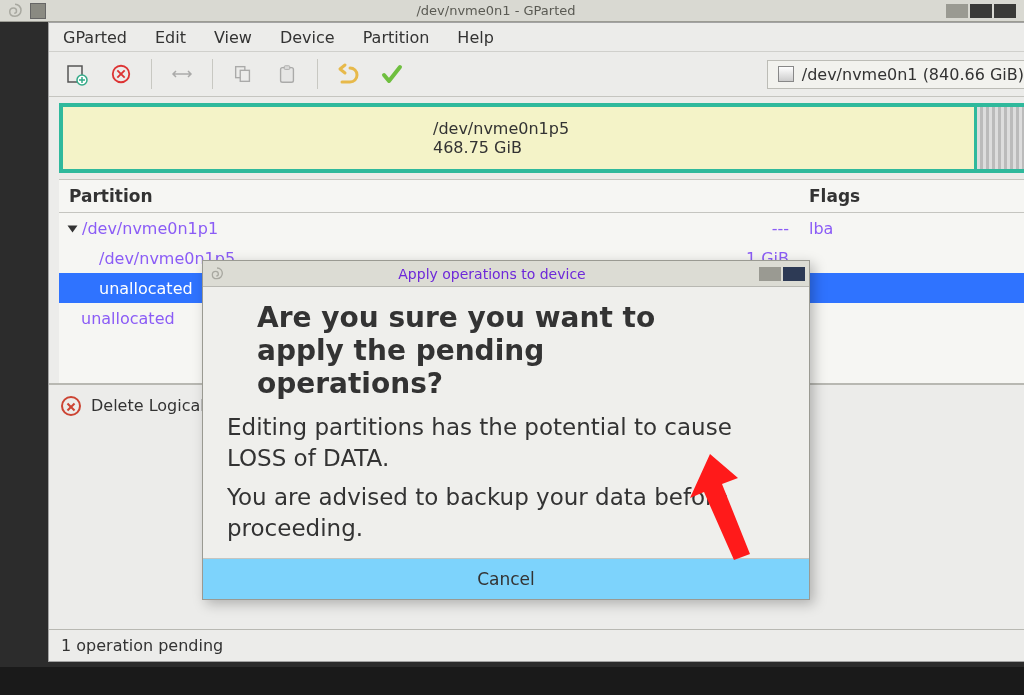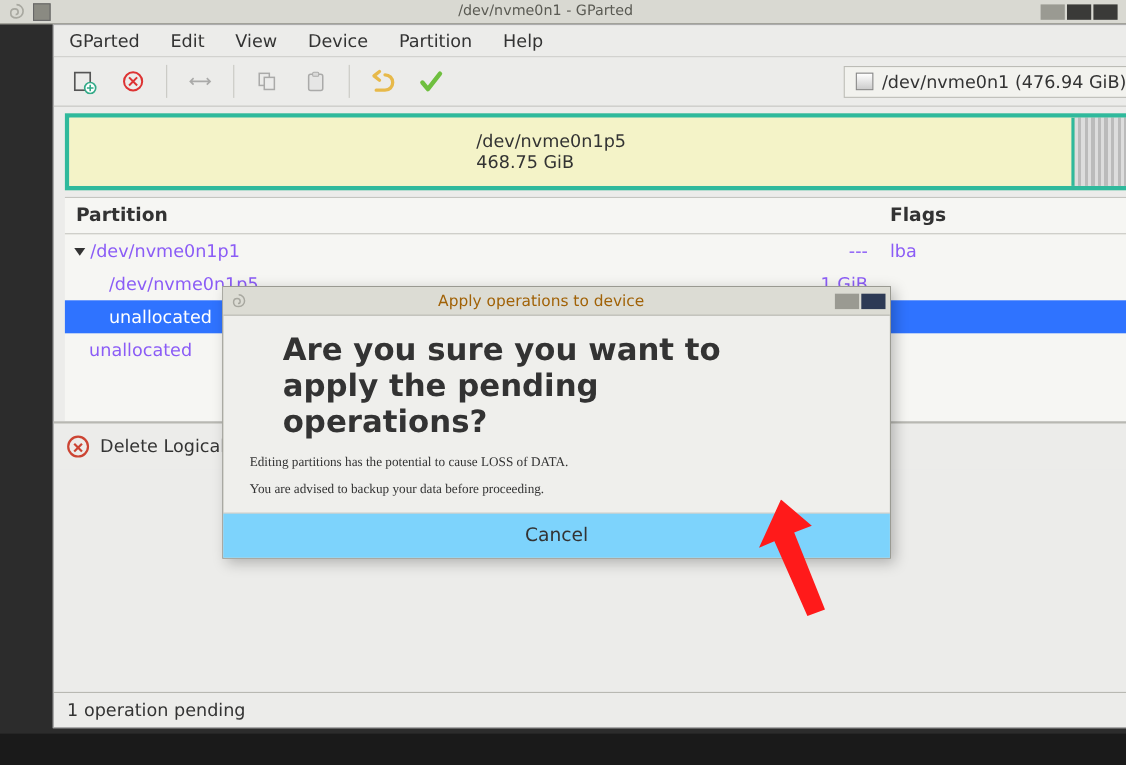--- a/index.html
+++ b/index.html
@@ -68,27 +68,27 @@
   .opsarea .xcirc::after  { transform:rotate(-45deg); }
 
   .statusbar { border-top:1px solid #b8b8b2; padding:6px 12px; font-size:16px; color:#333; }
 
   
   .dialog { position:absolute; left:202px; top:260px; width:608px; background:#efefec;
             border:1px solid #9a9a92; box-shadow:4px 4px 12px rgba(0,0,0,.25); }
   .dlg-title { height:26px; background:#dcdcd4; display:flex; align-items:center; position:relative;
                border-bottom:1px solid #b8b8b2; }
   .dlg-title .spiral { width:16px; height:16px; margin-left:6px; }
-  .dlg-title .txt { flex:1; text-align:center; font-size:14px; color:#a16207; }
+  .dlg-title .txt { flex:1; text-align:center; font-size:14px; color:#6d28d9; }
   .dlg-title .btns { display:flex; gap:2px; margin-right:4px; }
   .dlg-title .btns div { width:22px; height:14px; background:#9a9a92; }
   .dlg-title .btns div:last-child { background:#2d3a55; }
   .dlg-body { padding:14px 24px 6px 24px; color:#333; }
   .dlg-body h1 { font-size:28px; margin:0 0 12px 30px; max-width:440px; font-weight:bold; }
-  .dlg-body p { font-size:12px; margin:0 0 8px 0; line-height:1.35;font-family:Liberation Serif, serif; }
+  .dlg-body p { font-size:23px; margin:0 0 8px 0; line-height:1.35; }
   .dlg-btns { display:flex; border-top:1px solid #c5c5c0; }
   .dlg-btns button { flex:1; height:40px; background:#7dd3fc; border:none; border-right:1px solid #c5c5c0;
                      font-size:17px; color:#333; }
   .dlg-btns button:last-child { border-right:none; }
 
   
   .arrow { position:absolute; left:680px; top:454px; pointer-events:none; }
 
   .blackstrip { position:absolute; left:0; bottom:0; width:1024px; height:28px; background:#1a1a1a; }
 </style>
@@ -162,21 +162,21 @@
           </svg>
       </div>
       <div class="tbtn">
         <svg width="24" height="24" viewBox="0 0 24 24">
             <path d="M4 13l5 6L20 5" fill="none" stroke="#6fbf3f" stroke-width="4" stroke-linecap="round" stroke-linejoin="round"></path>
           </svg>
       </div>
 
       <div class="devpicker">
         <div class="disk"></div>
-        <span>/dev/nvme0n1 (476.94 GiB)</span>
+        <span>/dev/nvme0n1 (840.66 GiB)</span>
         <svg class="caret" width="12" height="12" viewBox="0 0 12 12">
             <path d="M2 4l4 4 4-4" fill="none" stroke="#333" stroke-width="2"></path>
           </svg>
       </div>
     </div>
 
     <div class="diskmap">
       <div class="p1">
         <span>/dev/nvme0n1p5</span>
         <span>468.75 GiB</span>

